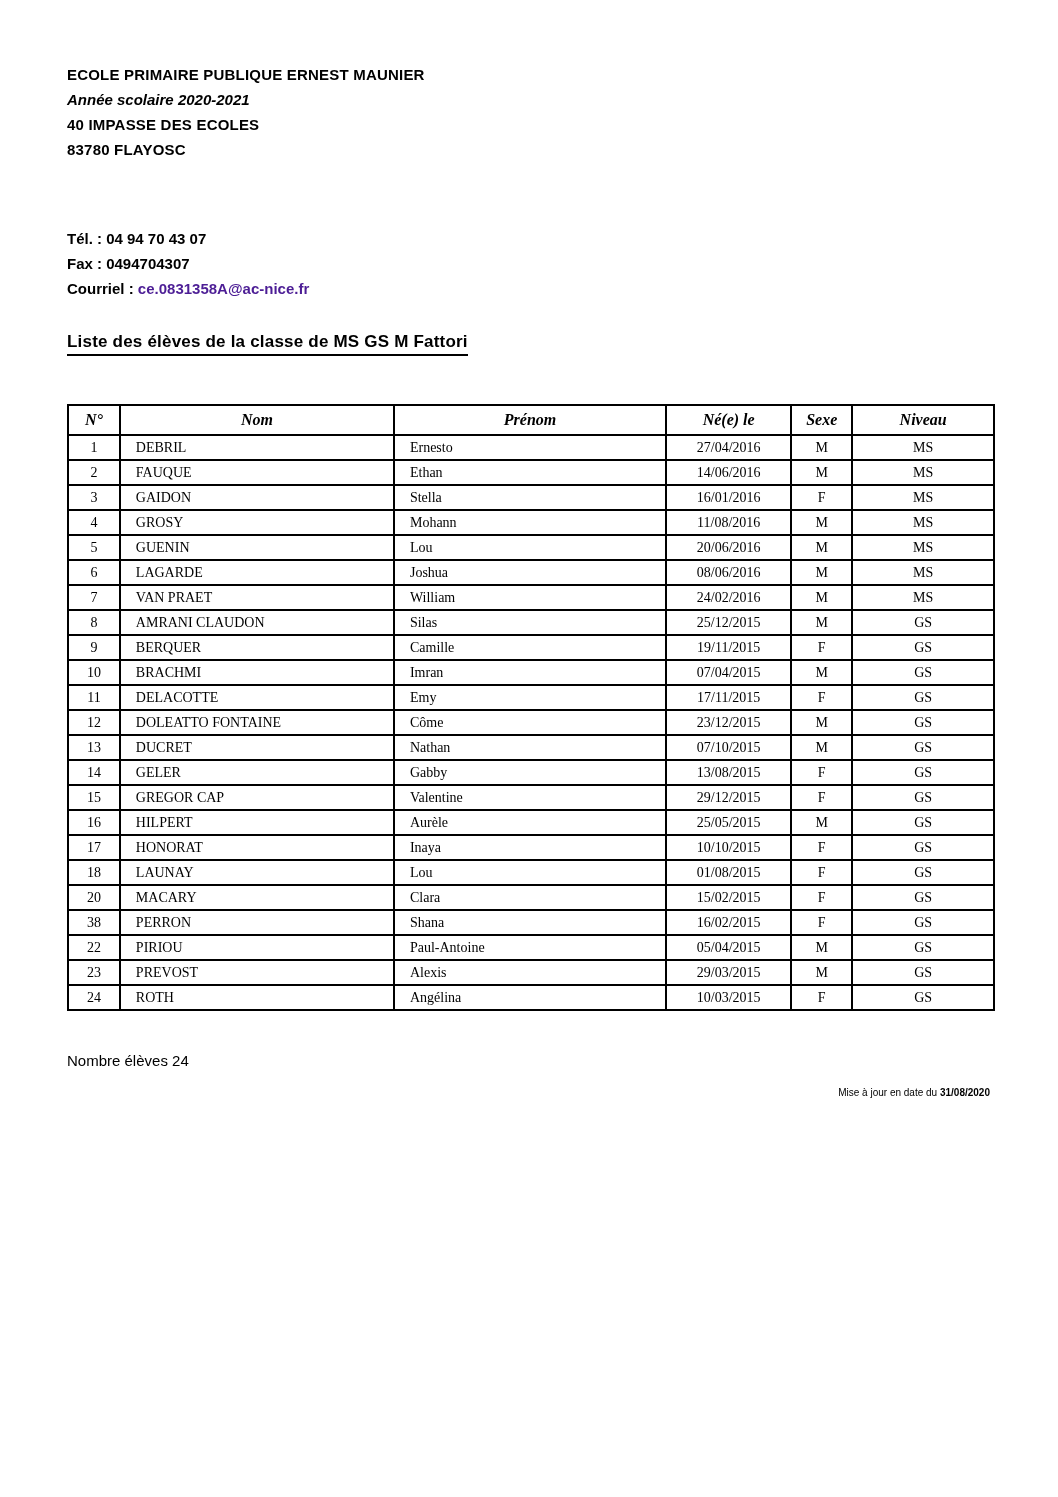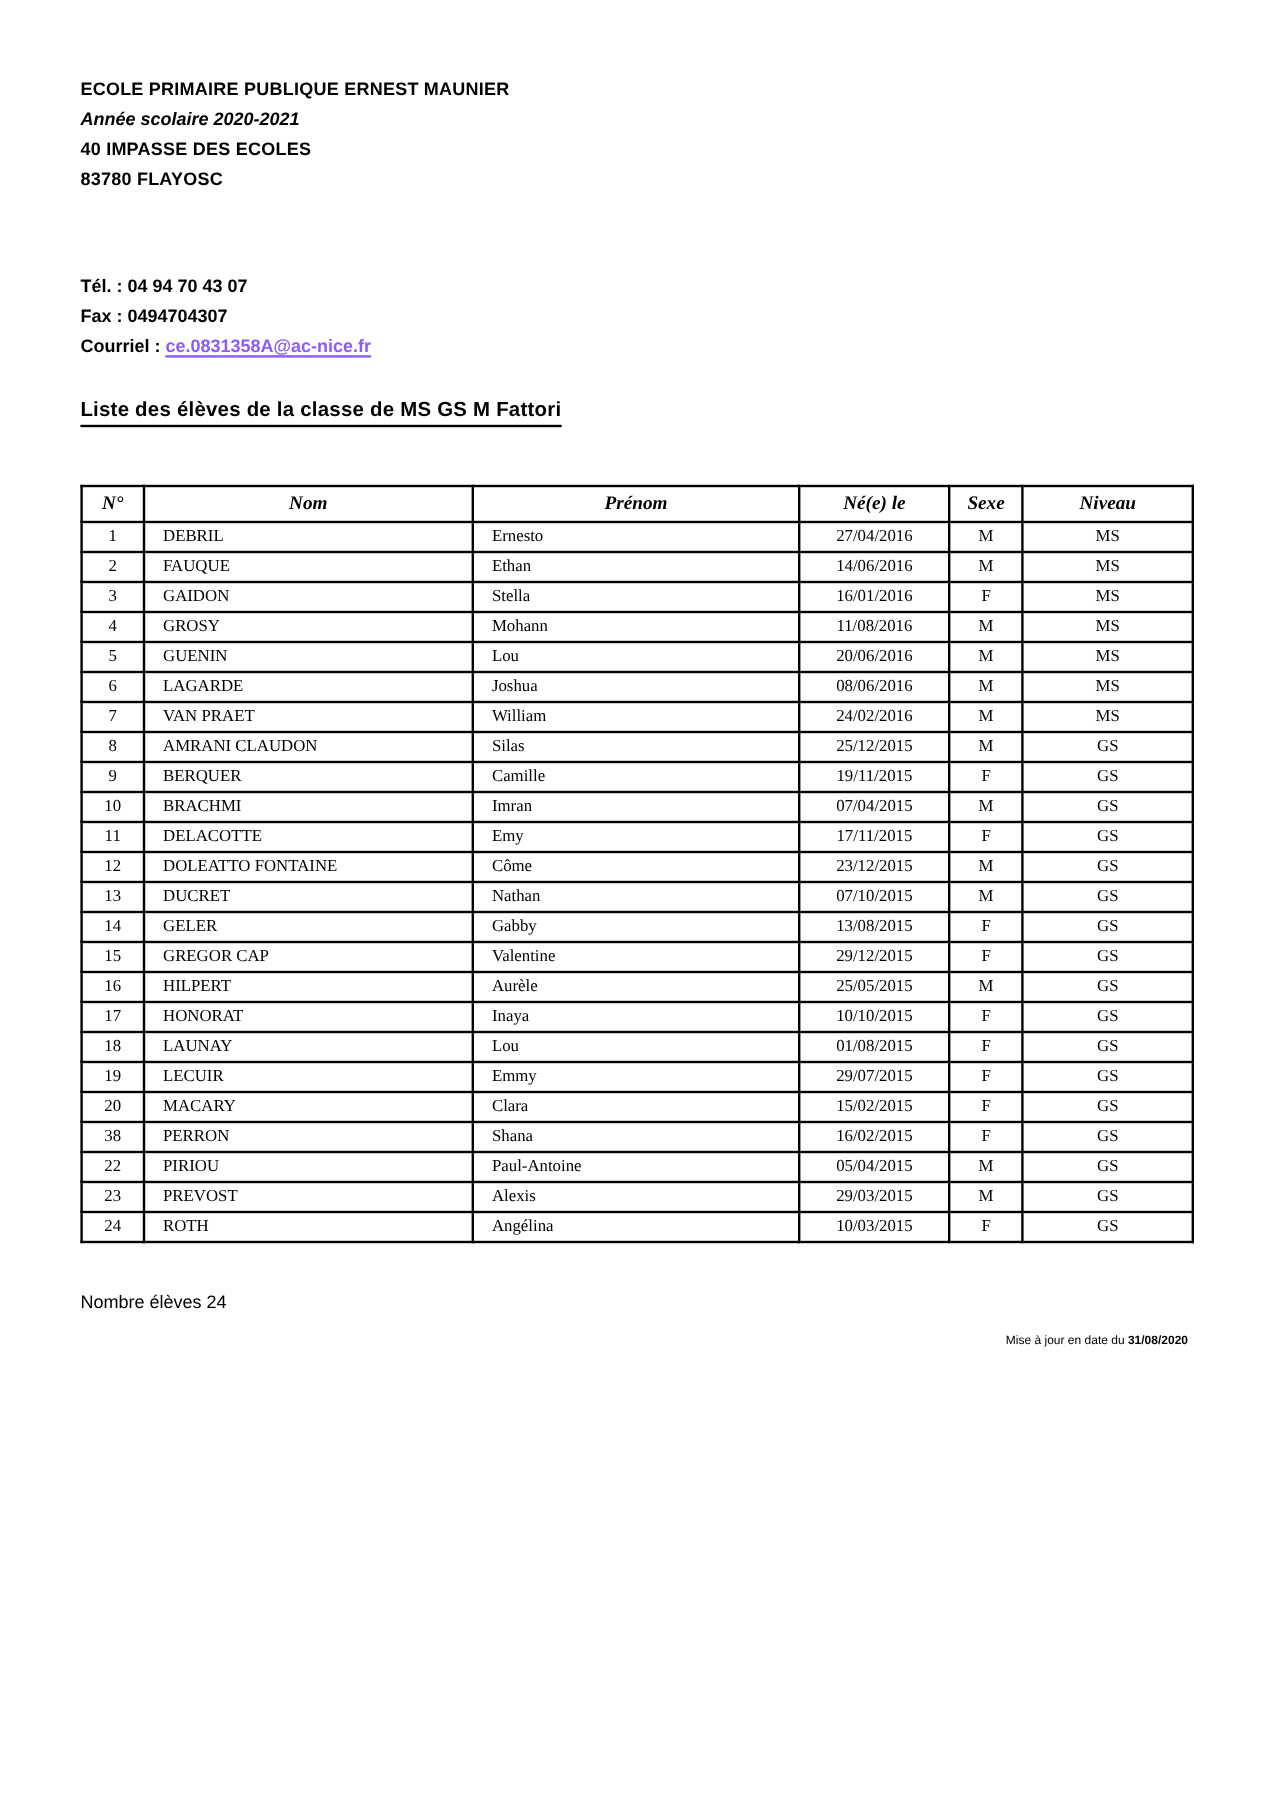--- a/index.html
+++ b/index.html
@@ -37,22 +37,21 @@
     font-style: italic;
     line-height: 25px;
   }
   .contact-block { margin-top: 64px; }
   .contact-line {
     font-size: 15px;
     font-weight: bold;
     line-height: 25px;
   }
   .email-link {
-    color: #8b5cf6;
-    text-decoration: underline;
+    color: #4c1d95;
     text-decoration-thickness: 2px;
     text-underline-offset: 3px;
     cursor: pointer;
   }
   
   .title-wrap {
     text-align: left;
     margin-top: 31px;
   }
   .doc-title {
@@ -285,28 +284,20 @@
         </tr>
         <tr>
           <td class="col-0">18</td>
           <td class="col-1">LAUNAY</td>
           <td class="col-2">Lou</td>
           <td class="col-3">01/08/2015</td>
           <td class="col-4">F</td>
           <td class="col-5">GS</td>
         </tr>
         <tr>
-          <td class="col-0">19</td>
-          <td class="col-1">LECUIR</td>
-          <td class="col-2">Emmy</td>
-          <td class="col-3">29/07/2015</td>
-          <td class="col-4">F</td>
-          <td class="col-5">GS</td>
-        </tr>
-        <tr>
           <td class="col-0">20</td>
           <td class="col-1">MACARY</td>
           <td class="col-2">Clara</td>
           <td class="col-3">15/02/2015</td>
           <td class="col-4">F</td>
           <td class="col-5">GS</td>
         </tr>
         <tr>
           <td class="col-0">38</td>
           <td class="col-1">PERRON</td>

